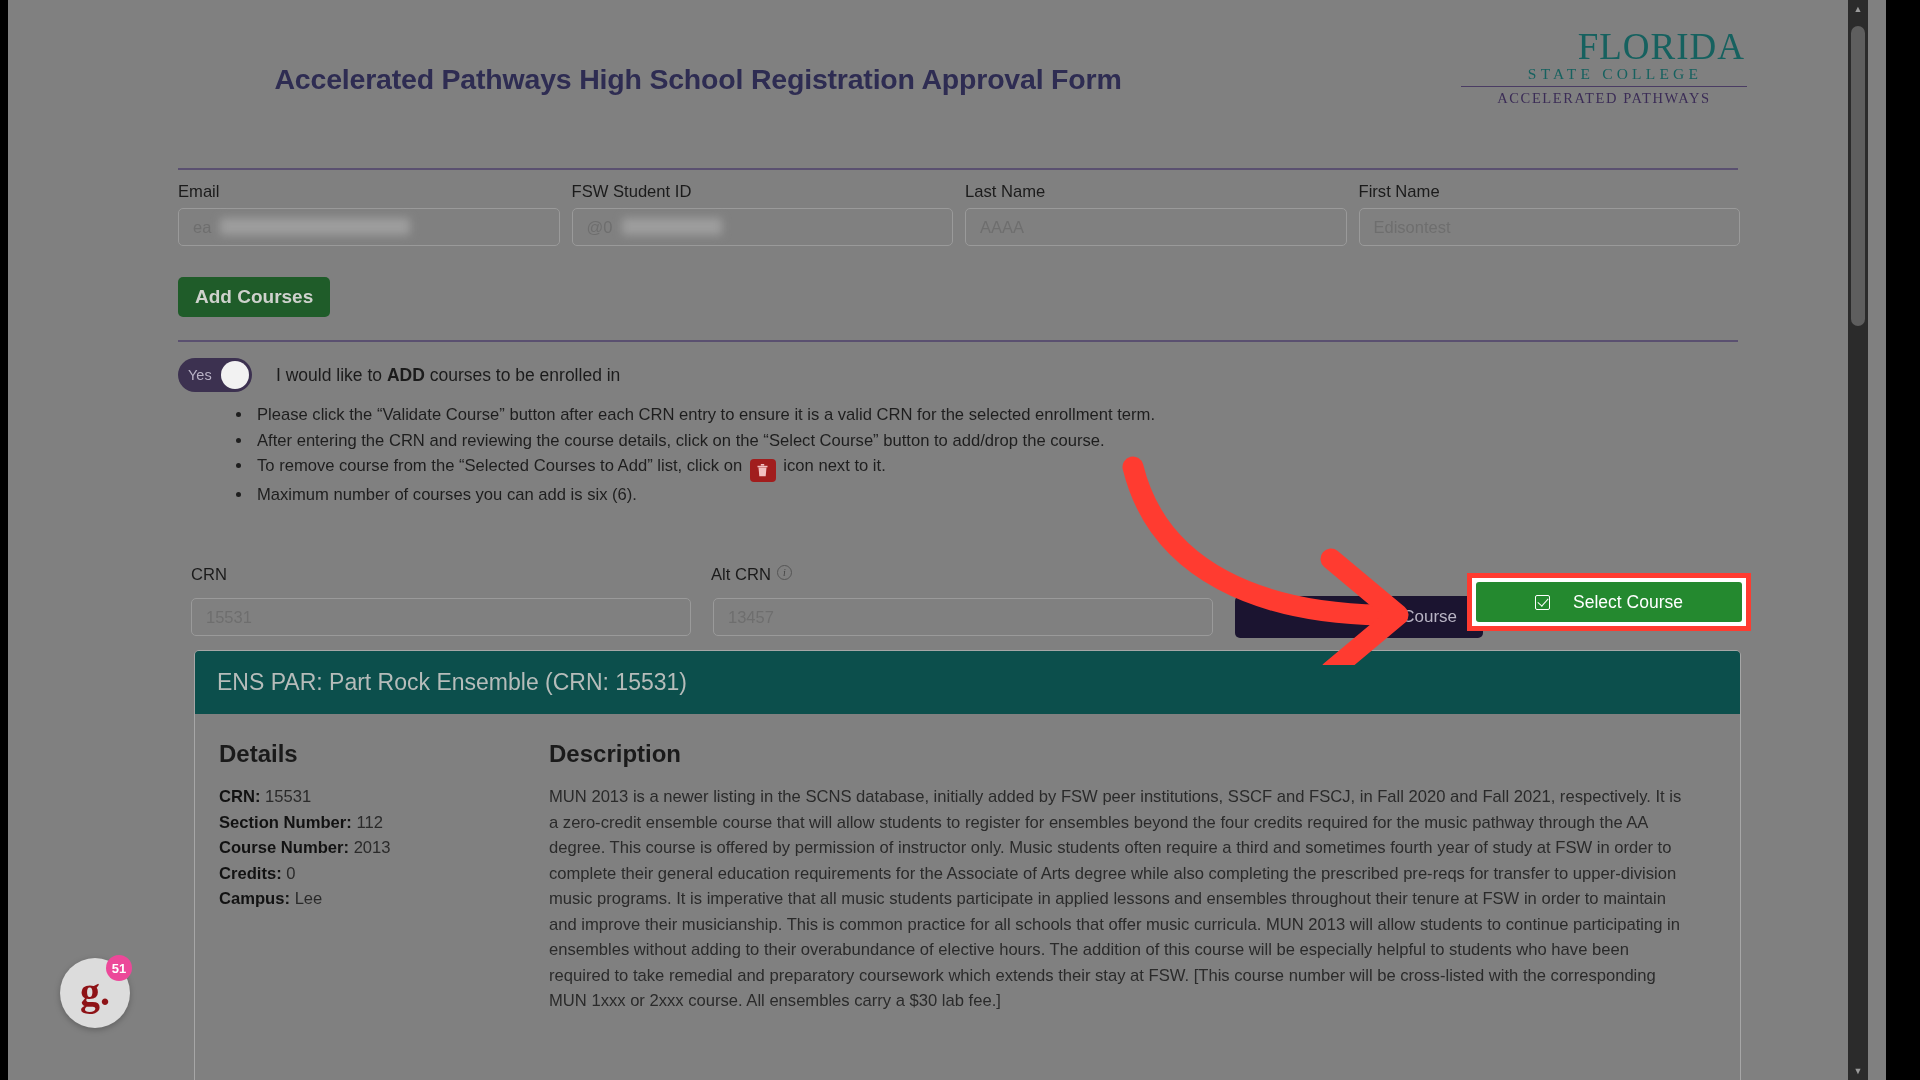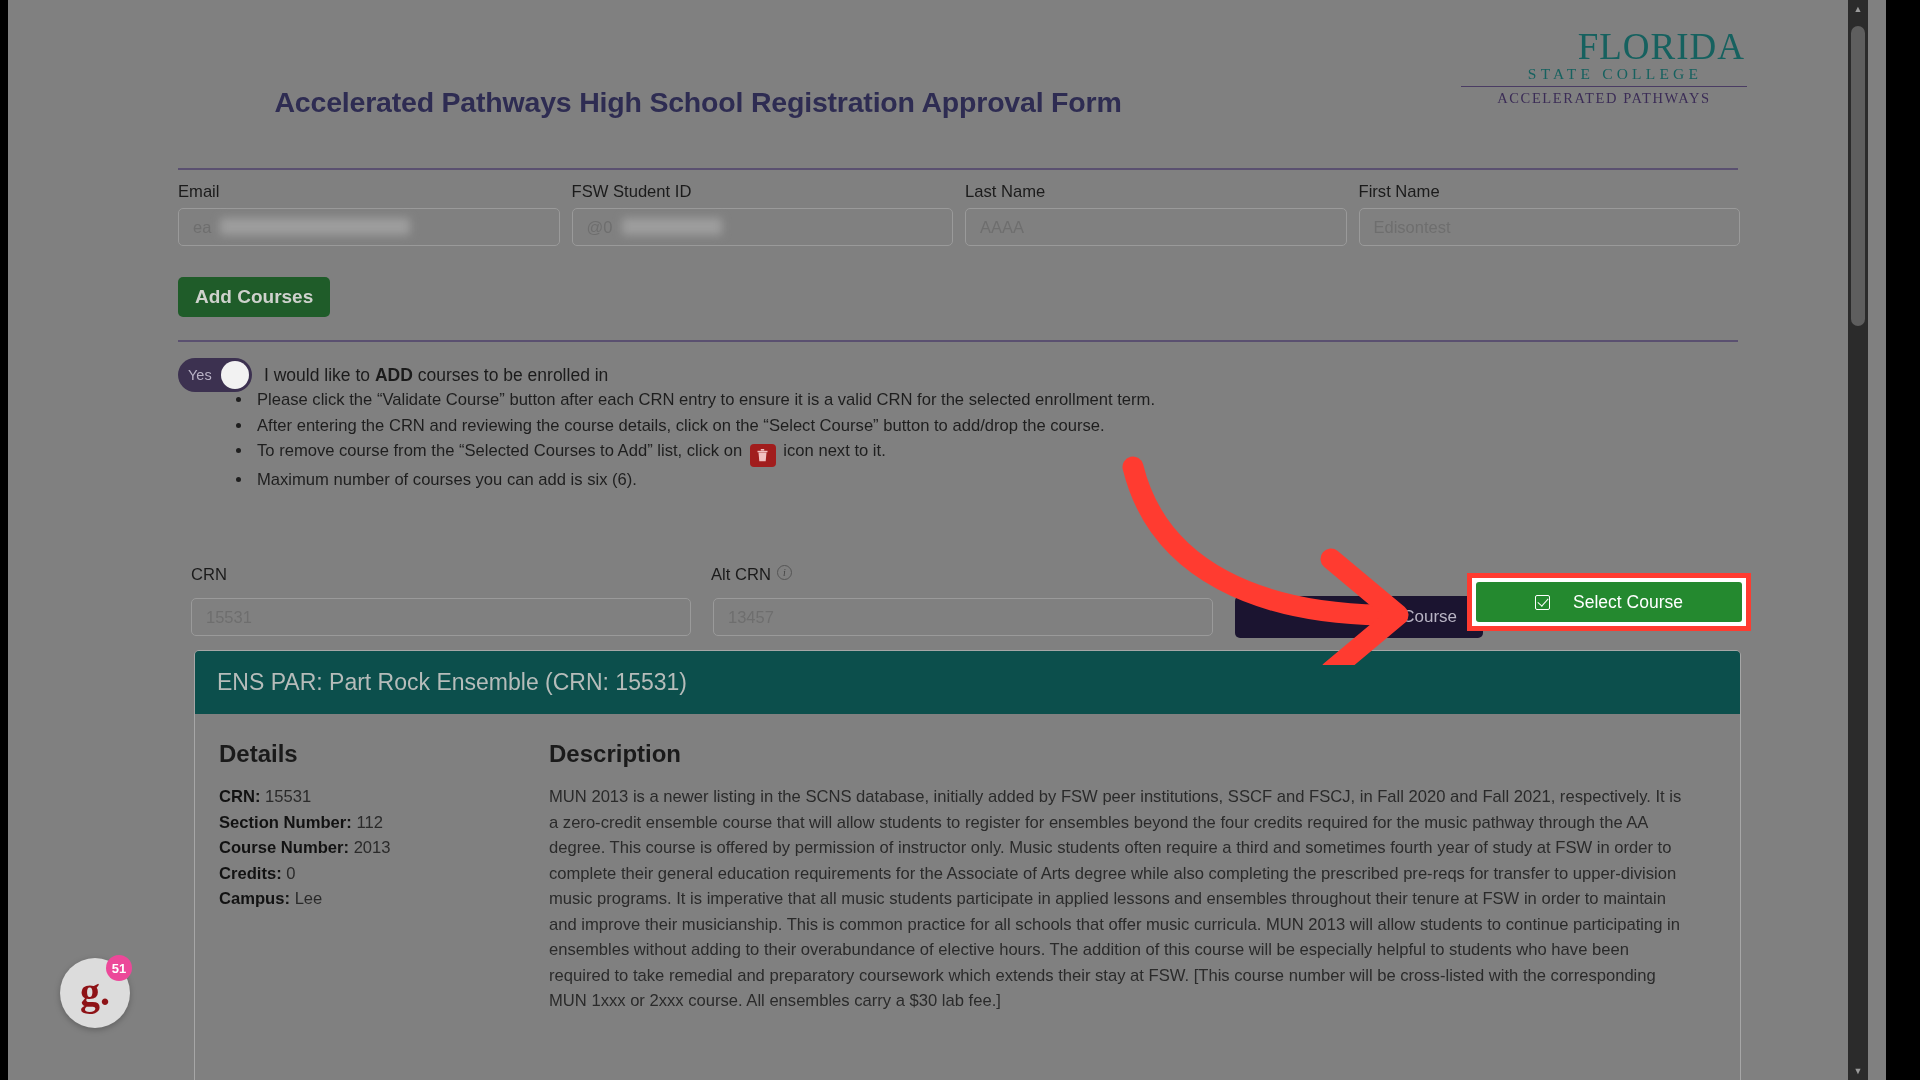--- a/index.html
+++ b/index.html
@@ -54,21 +54,21 @@
     height: 1080px;
   }
 
   
   .header {
     position: relative;
     height: 168px;
   }
   .form-title {
     position: absolute;
-    left: 180px; top: 86px;
+    left: 180px; top: 63px;
     width: 1020px;
     text-align: center;
     font-size: 28.5px;
     font-weight: bold;
     color: #2e2c52;
     letter-spacing: -0.2px;
   }
 
   
   .logo {
@@ -182,21 +182,21 @@
     position: absolute;
     left: 170px; top: 340px;
     width: 1560px; height: 2px;
     background: #5a5070;
   }
 
   
   .toggle-row {
     position: absolute;
     left: 170px; top: 358px;
-    display: flex; align-items: center; 
+    display: flex; align-items: center; gap: 12px;
   }
   .toggle {
     position: relative;
     width: 74px; height: 34px;
     background: #3c3150;
     border-radius: 17px;
     cursor: pointer;
     display: flex; align-items: center;
   }
   .toggle .t-text {
@@ -214,21 +214,21 @@
   .toggle-label {
     font-size: 17.5px;
     color: #1b1b1b;
     margin-left: 12px;
   }
   .toggle-label b { font-weight: bold; }
 
   
   .bullets {
     position: absolute;
-    left: 227px; top: 387px;
+    left: 227px; top: 402px;
     width: 1150px;
   }
   .bullets li {
     list-style: disc;
     margin-left: 18px;
     font-size: 16.6px;
     color: #1e1e1e;
     line-height: 25.5px;
     padding-left: 4px;
   }

